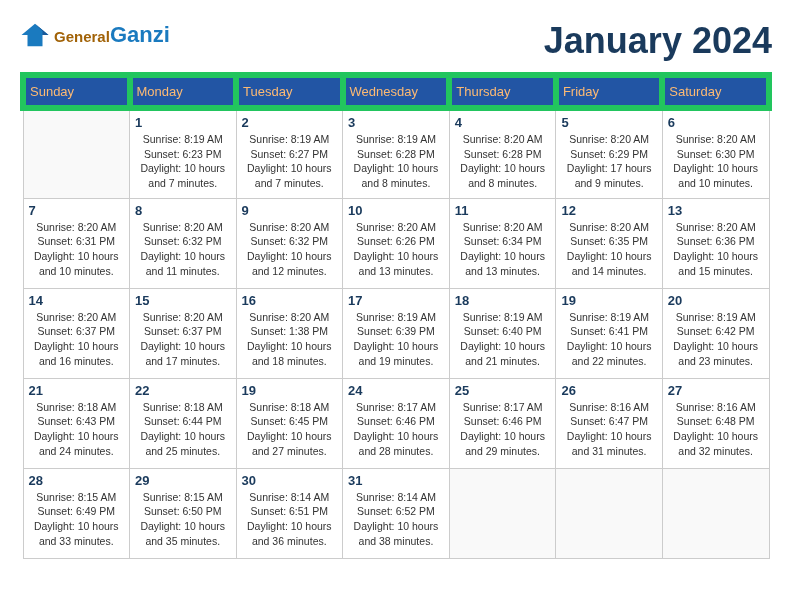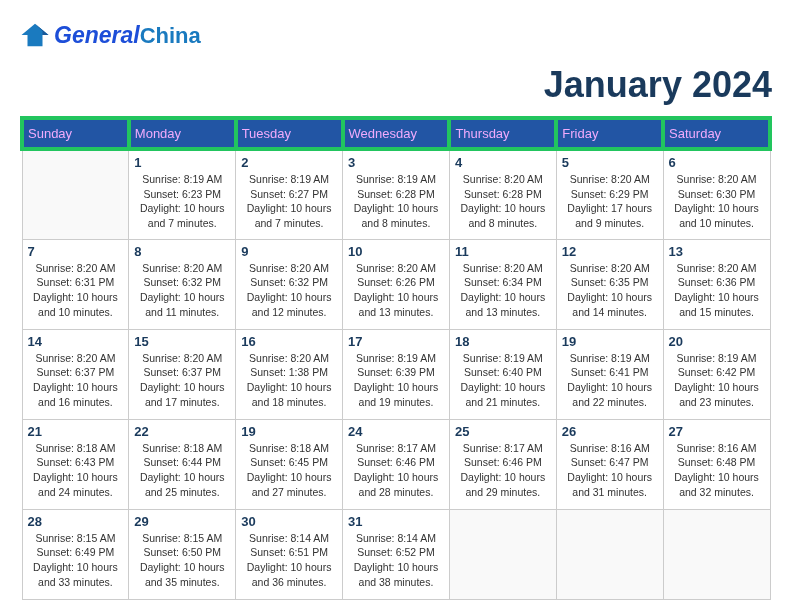--- a/index.html
+++ b/index.html
@@ -20,44 +20,43 @@
       display: flex;
       align-items: center;
     }
     .logo-icon {
       width: 30px;
       height: 30px;
       margin-right: 4px;
     }
     .title-area {
       text-align: right;
-      margin-top: 44px;
     }
     .month-title {
       font-size: 36px;
       font-weight: bold;
       color: #1a3a5c;
     }
     .subtitle {
       font-size: 16px;
       color: #555;
     }
     .calendar {
       width: 100%;
       border-collapse: collapse;
       font-size: 11px;
     }
     .calendar th {
       background-color: #2255a4;
-      color: #f0abfc;
+      color: #fdba74;
       padding: 6px 4px;
       text-align: left;
       font-size: 13px;
       font-weight: normal;
-      border: 4px solid #22c55e;
+      border: 6px solid #22c55e;
     }
     .calendar td {
       border: 1px solid #ccc;
       vertical-align: top;
       padding: 4px 5px;
       min-height: 80px;
       height: 90px;
       width: 107px;
     }
     .day-number {
@@ -80,21 +79,21 @@
 </head>
 <body>
 
 <div class="header">
   <div class="logo">
     <svg class="logo-icon" viewBox="0 0 40 40">
       <polygon points="20,5 38,20 30,20 30,35 10,35 10,20 2,20" fill="#1a7abf"></polygon>
       <polygon points="20,5 38,20 30,20 30,15 20,5" fill="#1a5a9a"></polygon>
     </svg>
     <div>
-      <span style="color:#1d4ed8; font-size:23px; font-weight:bold;font-style:italic;">General</span><span style="color:#1a7abf; font-size:22px; font-weight:bold;">China</span>
+      <span style="color:#a16207; font-size:15px; font-weight:bold;">General</span><span style="color:#1a7abf; font-size:22px; font-weight:bold;">Ganzi</span>
     </div>
   </div>
   <div class="title-area">
     <div class="month-title">January 2024</div>
   </div>
 </div>
 
 <table class="calendar">
   <thead>
     <tr>

